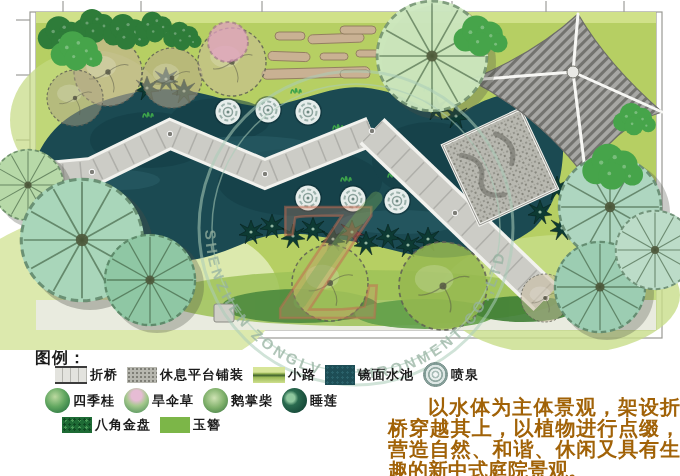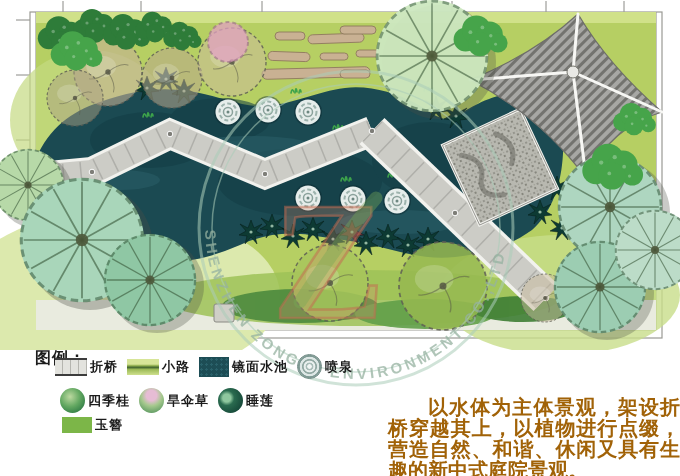--- a/index.html
+++ b/index.html
@@ -3,22 +3,22 @@
 <meta charset="utf-8">
 <style>
   html,body{margin:0;padding:0;background:#fff;}
   #stage{position:relative;width:680px;height:476px;background:#fff;overflow:hidden;
          font-family:"Liberation Serif","DejaVu Serif",serif;}
   #plan-svg{position:absolute;left:0;top:0;z-index:1;}
   #wm-svg{position:absolute;left:0;top:0;z-index:5;pointer-events:none;}
   #legend{position:absolute;left:0;top:346px;width:680px;z-index:10;color:#1c1c1c;}
   .lg-title{position:absolute;left:35px;top:2px;font-size:16px;font-weight:bold;letter-spacing:1px;}
   .lg-row{position:absolute;display:flex;align-items:center;}
-  #lg-row1{left:55px;top:8px;}
-  #lg-row2{left:60px;top:42px;}
+  #lg-row1{left:55px;top:16px;}
+  #lg-row2{left:45px;top:42px;}
   #lg-row3{left:62px;top:70px;}
   .lg-item{display:flex;align-items:center;margin-right:5px;}
   .lg-label{font-size:13px;font-weight:bold;letter-spacing:1px;margin:0 4px 0 3px;white-space:nowrap;}
   .sw{display:inline-block;}
   .sw-bridge{width:32px;height:14px;background:repeating-linear-gradient(90deg,#e3e3de 0 7px,#b5b5af 7px 8px);
              border-top:2px solid #3c3c3c;border-bottom:2px solid #3c3c3c;}
   .sw-gravel{width:30px;height:16px;background-color:#b7b7af;
              background-image:radial-gradient(#7e7e76 1px,transparent 1.3px);background-size:4px 4px;}
   .sw-path{width:32px;height:16px;background:linear-gradient(180deg,#d7e598 0 32%,#8fae4e 42%,#43652f 52%,#9dbb58 66%,#cfe08e 100%);}
   .sw-water{width:30px;height:20px;background-color:#1d4d55;
@@ -362,20 +362,24 @@
 
   <div id="legend">
     <div class="lg-title">图例：</div>
 
     <div class="lg-row" id="lg-row1">
       <span class="lg-item">
         <span class="sw sw-bridge"></span>
         <span class="lg-label">折桥</span>
       </span>
       <span class="lg-item">
+        <span class="sw sw-gravel"></span>
+        <span class="lg-label">休息平台铺装</span>
+      </span>
+      <span class="lg-item">
         <span class="sw sw-path"></span>
         <span class="lg-label">小路</span>
       </span>
       <span class="lg-item">
         <span class="sw sw-water"></span>
         <span class="lg-label">镜面水池</span>
       </span>
       <span class="lg-item">
         <span class="sw sw-fountain"></span>
         <span class="lg-label">喷泉</span>
@@ -385,26 +389,34 @@
     <div class="lg-row" id="lg-row2">
       <span class="lg-item">
         <span class="sw sw-round sw-sijigui"></span>
         <span class="lg-label">四季桂</span>
       </span>
       <span class="lg-item">
         <span class="sw sw-round sw-hansancao"></span>
         <span class="lg-label">旱伞草</span>
       </span>
       <span class="lg-item">
+        <span class="sw sw-round sw-ezhangchai"></span>
+        <span class="lg-label">鹅掌柴</span>
+      </span>
+      <span class="lg-item">
         <span class="sw sw-round sw-shuilian"></span>
         <span class="lg-label">睡莲</span>
       </span>
     </div>
 
     <div class="lg-row" id="lg-row3">
+      <span class="lg-item">
+        <span class="sw sw-bajiao"></span>
+        <span class="lg-label">八角金盘</span>
+      </span>
       <span class="lg-item">
         <span class="sw sw-yuzan"></span>
         <span class="lg-label">玉簪</span>
       </span>
     </div>
 
     <div id="description">以水体为主体景观，架设折桥穿越其上，以植物进行点缀，营造自然、和谐、休闲又具有生趣的新中式庭院景观。</div>
   </div>
 </div>
 

